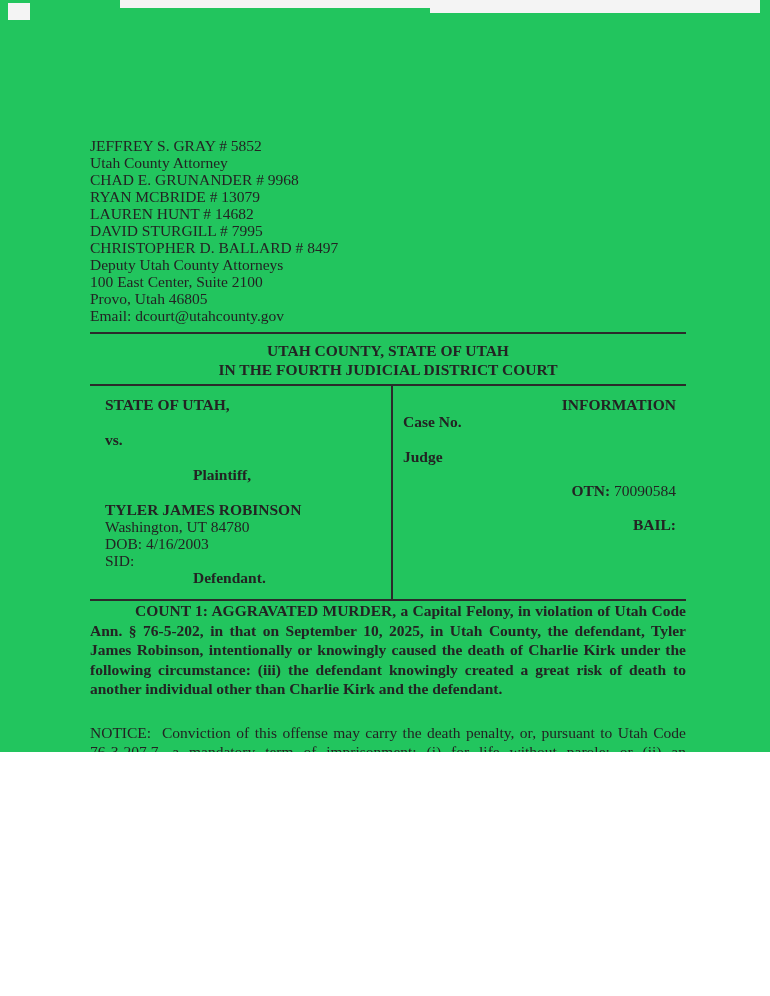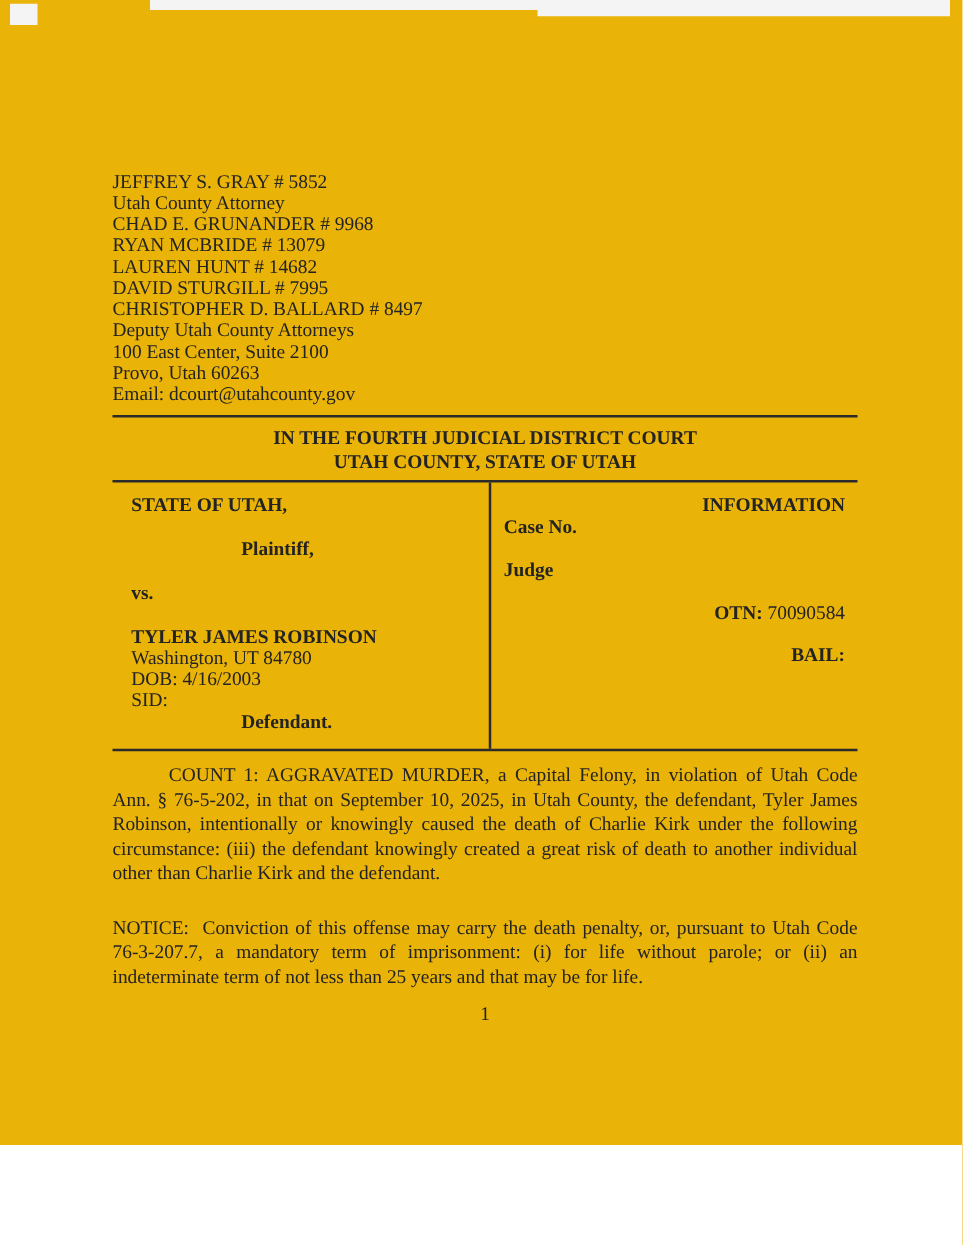--- a/index.html
+++ b/index.html
@@ -1,19 +1,19 @@
 <!DOCTYPE html>
 <html><head>
 <meta charset="utf-8">
 <style>
   html,body { margin:0; padding:0; background:#ffffff; }
   .page {
     position:relative;
-    width:770px; height:916px;
-    background:#eab308;
+    width:770px; height:752px;
+    background:#22c55e;
     color:#232323;
     font-family:"Liberation Serif","DejaVu Serif",serif;
     font-size:15.5px;
     overflow:hidden;
   }
   
   .artifact { position:absolute; background:#f4f4f4; }
   .a-top1   { left:120px; top:0;    width:640px; height:8px; }
   .a-top2   { left:430px; top:8px;  width:330px; height:5px; }
   .a-tl     { left:8px;   top:3px;  width:22px;  height:17px; }
@@ -41,21 +41,21 @@
   .cap-right { flex:1; box-sizing:border-box; border-left:2px solid #2b2b2b; padding:10px 10px 0 10px; line-height:17px; }
   .b { font-weight:bold; }
   .sp { margin-top:18px; }
   .sp17 { margin-top:17px;text-align:right; }
   .role-indent { margin-left:88px; }
   .cap-title { text-align:right; }
   .case-no { }
 
   .body-para { margin:0; text-align:justify; line-height:19.5px; }
   .p-intro  { margin-top:20px; text-indent:45px; }
-  .p-count  { margin-top:10px; text-indent:45px; }
+  .p-count  { text-indent:45px;font-weight:bold; }
   .p-notice { margin-top:24px; }
 
   .page-number { margin-top:12px; text-align:center; line-height:17px; }
 </style>
 </head>
 <body>
 
 <div class="page">
 
   <div class="artifact a-top1"></div>
@@ -69,34 +69,34 @@
     <div class="attorney-block">
       <div>JEFFREY S. GRAY # 5852</div>
       <div>Utah County Attorney</div>
       <div>CHAD E. GRUNANDER # 9968</div>
       <div>RYAN MCBRIDE # 13079</div>
       <div>LAUREN HUNT # 14682</div>
       <div>DAVID STURGILL # 7995</div>
       <div>CHRISTOPHER D. BALLARD # 8497</div>
       <div>Deputy Utah County Attorneys</div>
       <div>100 East Center, Suite 2100</div>
-      <div>Provo, Utah 60263</div>
+      <div>Provo, Utah 46805</div>
       <div>Email: dcourt@utahcounty.gov</div>
     </div>
 
     <div class="court-header">
+      <div>UTAH COUNTY, STATE OF UTAH</div>
       <div>IN THE FOURTH JUDICIAL DISTRICT COURT</div>
-      <div>UTAH COUNTY, STATE OF UTAH</div>
     </div>
 
     <div class="caption">
       <div class="cap-left">
         <div class="b">STATE OF UTAH,</div>
+        <div class="b sp">vs.</div>
         <div class="b sp role-indent">Plaintiff,</div>
-        <div class="b sp">vs.</div>
         <div class="b sp">TYLER JAMES ROBINSON</div>
         <div>Washington, UT 84780</div>
         <div>DOB: 4/16/2003</div>
         <div>SID:</div>
         <div class="b role-indent">Defendant.</div>
       </div>
       <div class="cap-right">
         <div class="b cap-title">INFORMATION</div>
         <div class="b case-no">Case No.</div>
         <div class="b sp">Judge</div>

